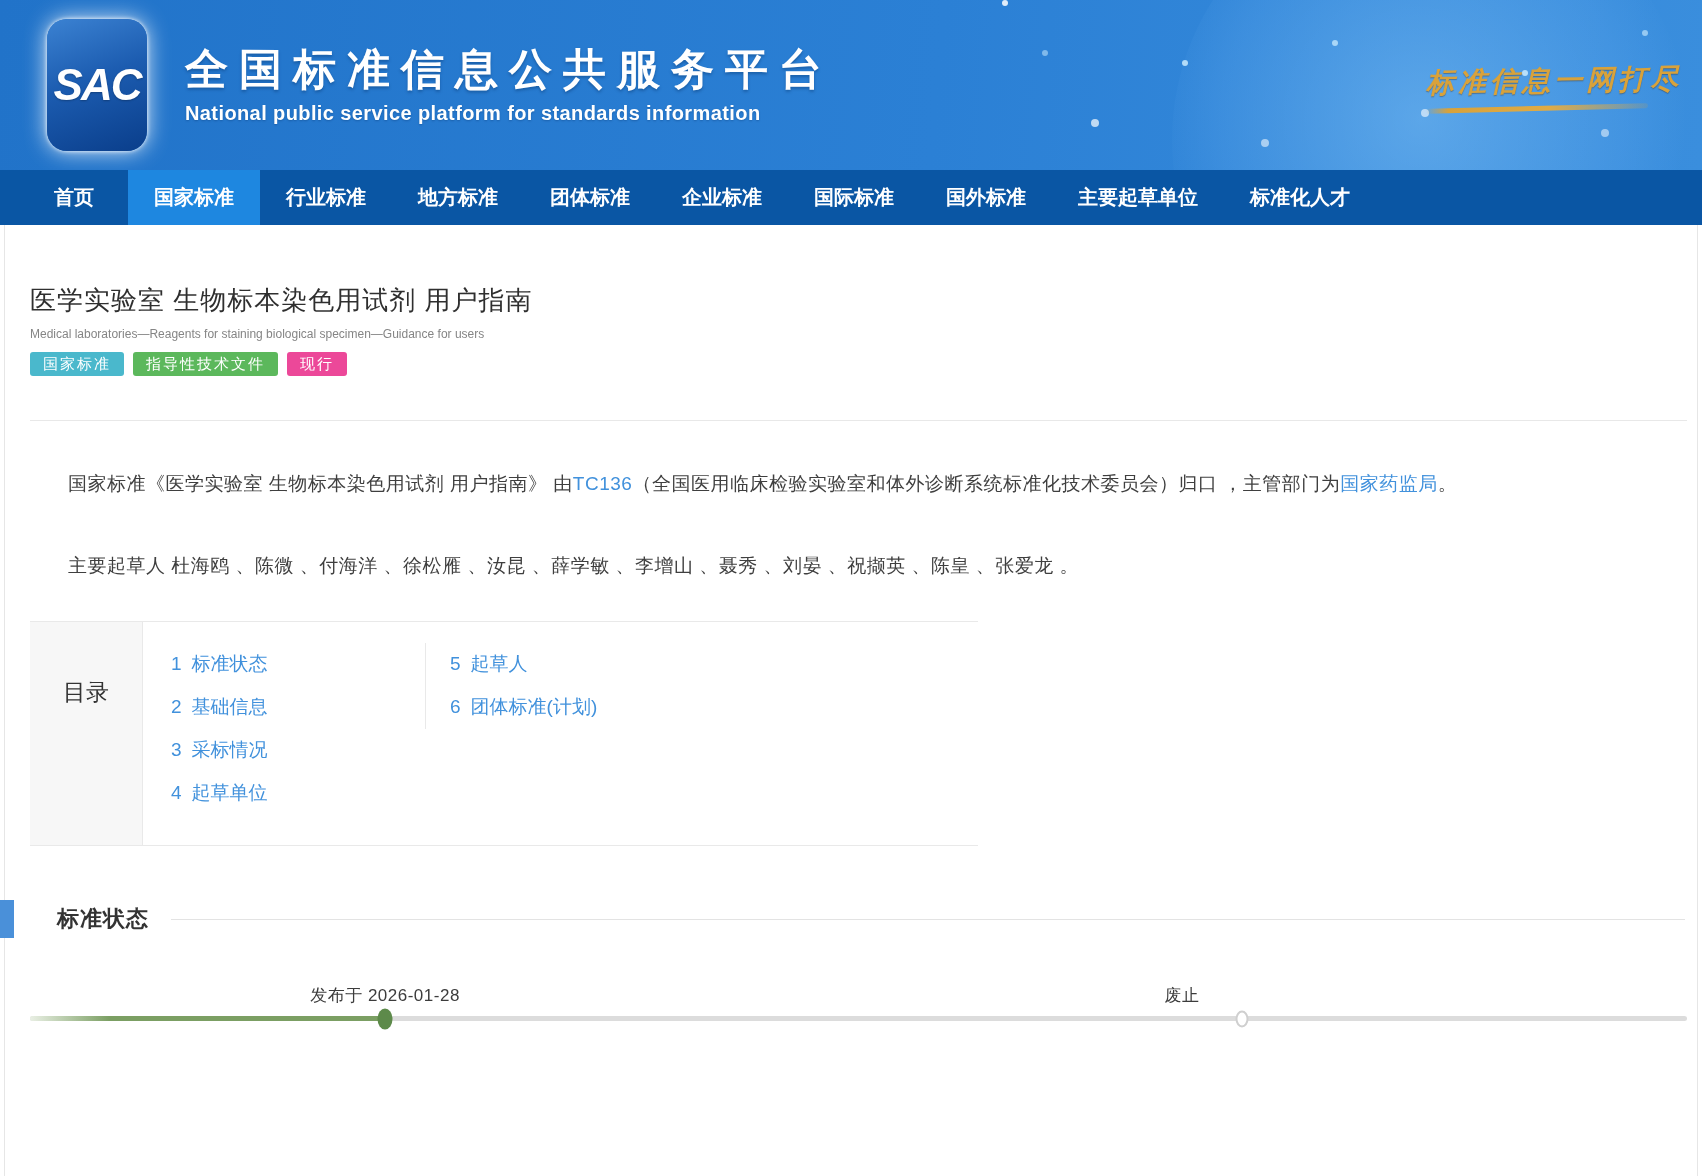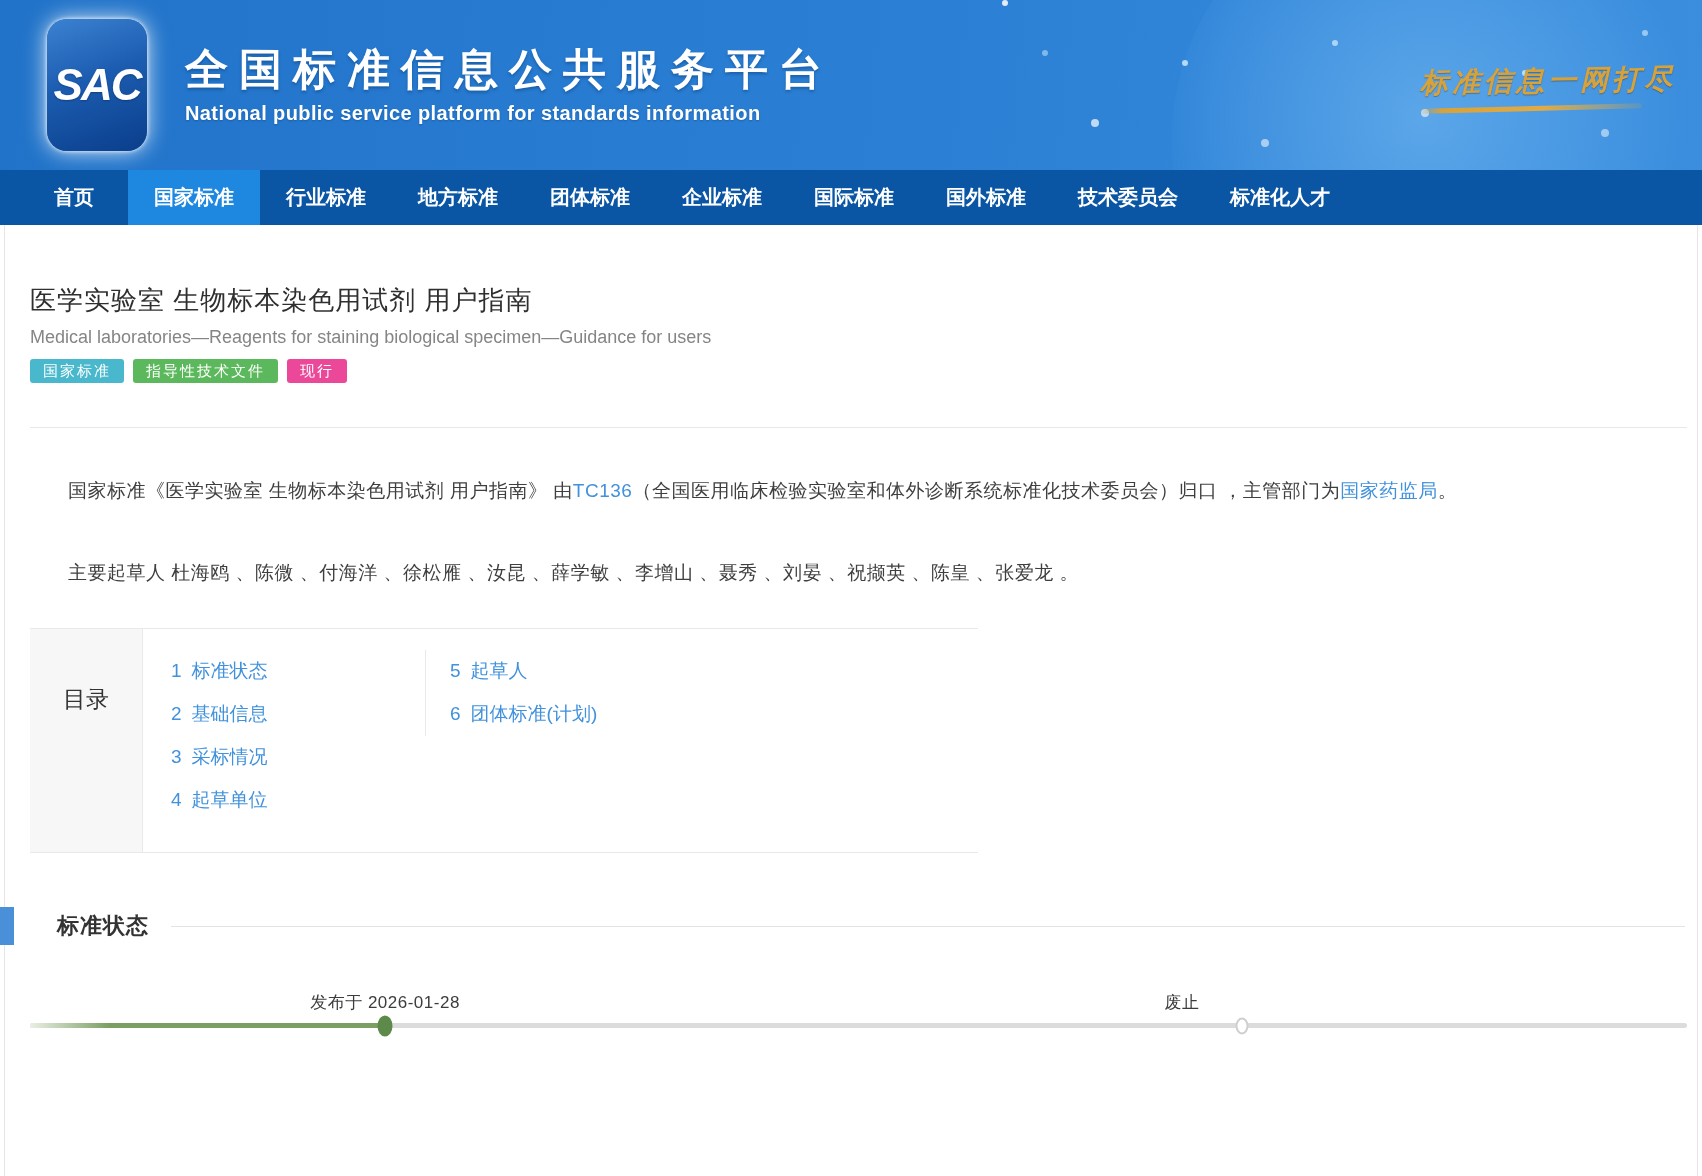--- a/index.html
+++ b/index.html
@@ -26,40 +26,40 @@
     background:linear-gradient(160deg,#3b82d2 0%,#1c5cb0 45%,#0a3e8b 100%);
     box-shadow:0 0 22px rgba(255,255,255,.85), 0 0 4px rgba(255,255,255,.9);
     display:flex; align-items:center; justify-content:center; cursor:pointer; }
   .sac-logo span{ color:#fff; font-size:44px; font-weight:bold; font-style:italic; letter-spacing:-2px;
     text-shadow:0 1px 2px rgba(0,0,0,.25); }
   .site-titles{ margin-left:38px; color:#fff; }
   .site-title-zh{ font-size:43px; font-weight:bold; letter-spacing:11px; line-height:1.15;
     text-shadow:0 2px 3px rgba(0,40,90,.35); }
   .site-title-en{ margin-top:8px; font-size:20px; font-weight:bold; letter-spacing:.4px;
     text-shadow:0 1px 2px rgba(0,40,90,.3); }
-  .slogan{ position:absolute; right:26px; top:62px; text-align:right; pointer-events:none; }
+  .slogan{ position:absolute; right:20px; top:62px; text-align:right; pointer-events:none; }
   .slogan-text{ font-size:28px; font-weight:bold; font-style:italic; color:#d8a23b; letter-spacing:4px;
     text-shadow:0 1px 1px rgba(60,30,0,.35); transform:rotate(-1deg); }
   .slogan-swoosh{ margin-top:6px; height:5px; width:222px;
     background:linear-gradient(90deg, rgba(216,162,59,0) 0%, #d8a23b 10%, #e0ab45 55%, rgba(216,162,59,.15) 100%);
     border-radius:3px; transform:rotate(-1.5deg); }
 
   
   .main-nav{ height:55px; background:#0a56a4; display:flex; align-items:stretch; padding-left:20px; }
   .nav-item{ color:#fff; font-size:20px; font-weight:bold; line-height:55px; padding:0 26px;
     cursor:pointer; white-space:nowrap; }
   .nav-item.home{ padding:0 34px; }
   .nav-item.active{ background:#1e87e0; }
 
   
   .page-body{ margin:0 4px; border-left:1px solid #e6e6e6; border-right:1px solid #e6e6e6;
     height:951px; padding:58px 10px 0 25px; position:relative; }
 
   .std-title{ font-size:26px; font-weight:500; color:#2f2f2f; letter-spacing:1px; }
-  .std-title-en{ margin-top:9px; font-size:18px; color:#858585; }
+  .std-title-en{ margin-top:9px; font-size:12px; color:#858585; }
   .badge-row{ margin-top:11px; display:flex; gap:9px; }
   .badge{ color:#fff; font-size:15px; line-height:24px; padding:0 13px; border-radius:3px; letter-spacing:2px; }
 
   .top-divider{ border:none; border-top:1px solid #e8e8e8; margin-top:44px; }
 
   .std-paragraphs{ margin-top:23px; }
   .std-paragraphs p{ font-size:19px; color:#3f3f3f; line-height:38px; text-indent:2em;
     max-width:1530px; margin-bottom:16px; letter-spacing:.5px;margin-top:44px; }
   .std-paragraphs a{ color:#4191dc; text-decoration:none; cursor:pointer; }
 
@@ -119,21 +119,21 @@
 
 <nav class="main-nav">
   <div class="nav-item home">首页</div>
   <div class="nav-item active">国家标准</div>
   <div class="nav-item">行业标准</div>
   <div class="nav-item">地方标准</div>
   <div class="nav-item">团体标准</div>
   <div class="nav-item">企业标准</div>
   <div class="nav-item">国际标准</div>
   <div class="nav-item">国外标准</div>
-  <div class="nav-item">技术委员会</div>
+  <div class="nav-item">主要起草单位</div>
   <div class="nav-item">标准化人才</div>
 </nav>
 
 <main class="page-body">
 
   <h2 class="std-title">医学实验室 生物标本染色用试剂 用户指南</h2>
   <div class="std-title-en">Medical laboratories—Reagents for staining biological specimen—Guidance for users</div>
 
   <div class="badge-row">
     <span class="badge" style="background-color: rgb(74, 184, 204);">国家标准</span>

